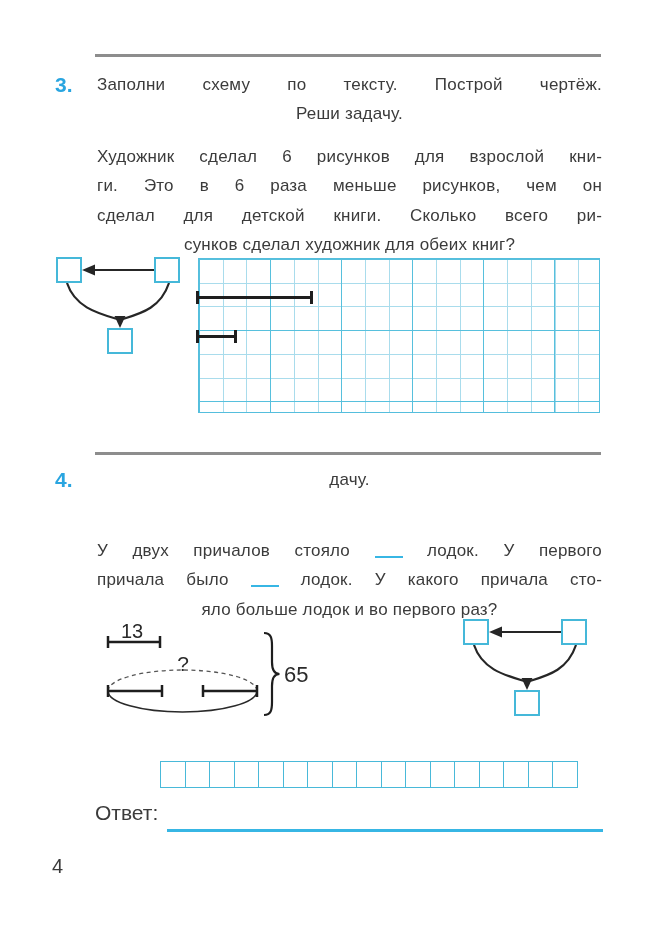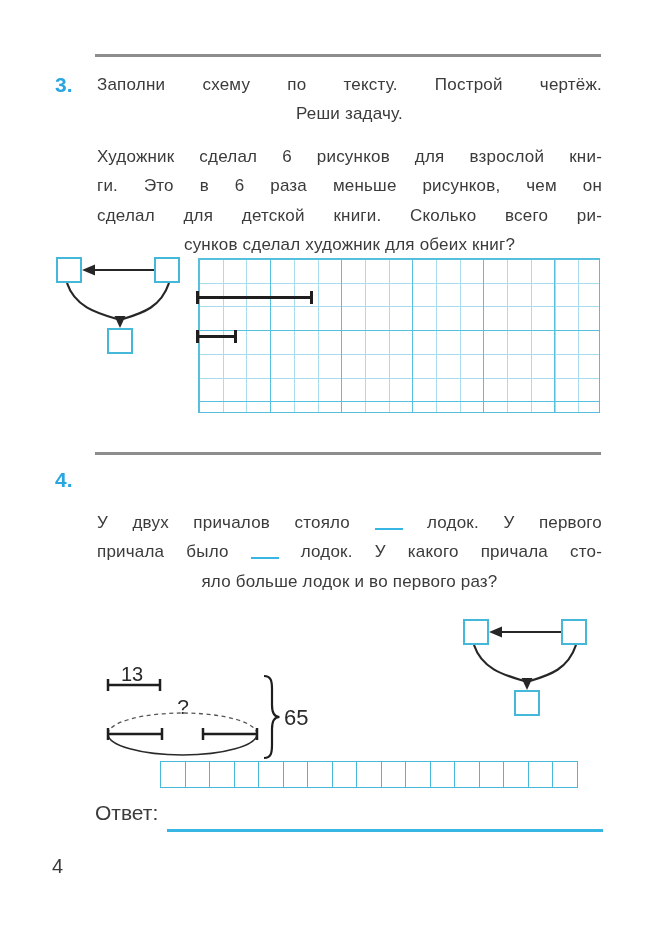--- a/index.html
+++ b/index.html
@@ -22,21 +22,21 @@
       repeating-linear-gradient(to right,#57c0dd 0,#57c0dd 1px,transparent 1px,transparent 71.1px),
       repeating-linear-gradient(to bottom,#57c0dd 0,#57c0dd 1px,transparent 1px,transparent 71.1px),
       repeating-linear-gradient(to right,#a9dcec 0,#a9dcec 1px,transparent 1px,transparent 23.7px),
       repeating-linear-gradient(to bottom,#a9dcec 0,#a9dcec 1px,transparent 1px,transparent 23.7px);
   }
   .seg{position:absolute;height:3px;background:#1e1e1e;}
   .seg::before,.seg::after{content:'';position:absolute;width:3px;height:13px;top:-5px;background:#1e1e1e;}
   .seg::before{left:-1px;}
   .seg::after{right:-1px;}
   .schema{position:absolute;}
-  .drawing{position:absolute;left:95px;top:651px;text-decoration:underline;}
+  .drawing{position:absolute;left:95px;top:608px;text-decoration:underline;}
   .strip{position:absolute;left:160px;top:761px;width:418px;height:27px;display:flex;box-sizing:border-box;}
   .strip-cell{flex:1;border:1.5px solid #49b9d9;margin-left:-1.5px;background:#fff;}
   .strip-cell:first-child{margin-left:0;}
   .answer-label{position:absolute;left:95px;top:801px;font-size:21px;}
   .answer-line{position:absolute;left:167px;top:829px;width:436px;height:3px;background:#37b6e4;}
   .page-num{position:absolute;left:52px;top:855px;font-size:20px;}
   svg text{font-family:"Liberation Sans", sans-serif;fill:#2a2a2a;}
 </style>
 </head>
 <body>
@@ -72,23 +72,24 @@
 
 <div class="grid"></div>
 <div class="seg" style="left:197px;top:296px;width:115px"></div>
 <div class="seg" style="left:197px;top:335px;width:39px"></div>
 
 <div class="hr" style="top:452px"></div>
 
 <div class="num" style="top:465px">4.</div>
 
 <div class="tblock" style="top:465px">
+  <div class="l">дачу.</div>
 </div>
 
-<div class="tblock" style="top:508px">
+<div class="tblock" style="top:536px">
   <div class="j">У двух причалов стояло <span class="blank"></span> лодок. У первого</div>
   <div class="j">причала было <span class="blank"></span> лодок. У какого причала сто-</div>
   <div class="l">яло больше лодок и во первого раз?</div>
 </div>
 
 <div class="drawing">
   <svg width="230" height="115" viewBox="0 0 230 115">
     <text x="37" y="30" text-anchor="middle" font-size="20">13</text>
     <line x1="13" y1="34" x2="65" y2="34" stroke="#1e1e1e" stroke-width="2.5"></line>
     <line x1="13" y1="28" x2="13" y2="40" stroke="#1e1e1e" stroke-width="2.5"></line>

